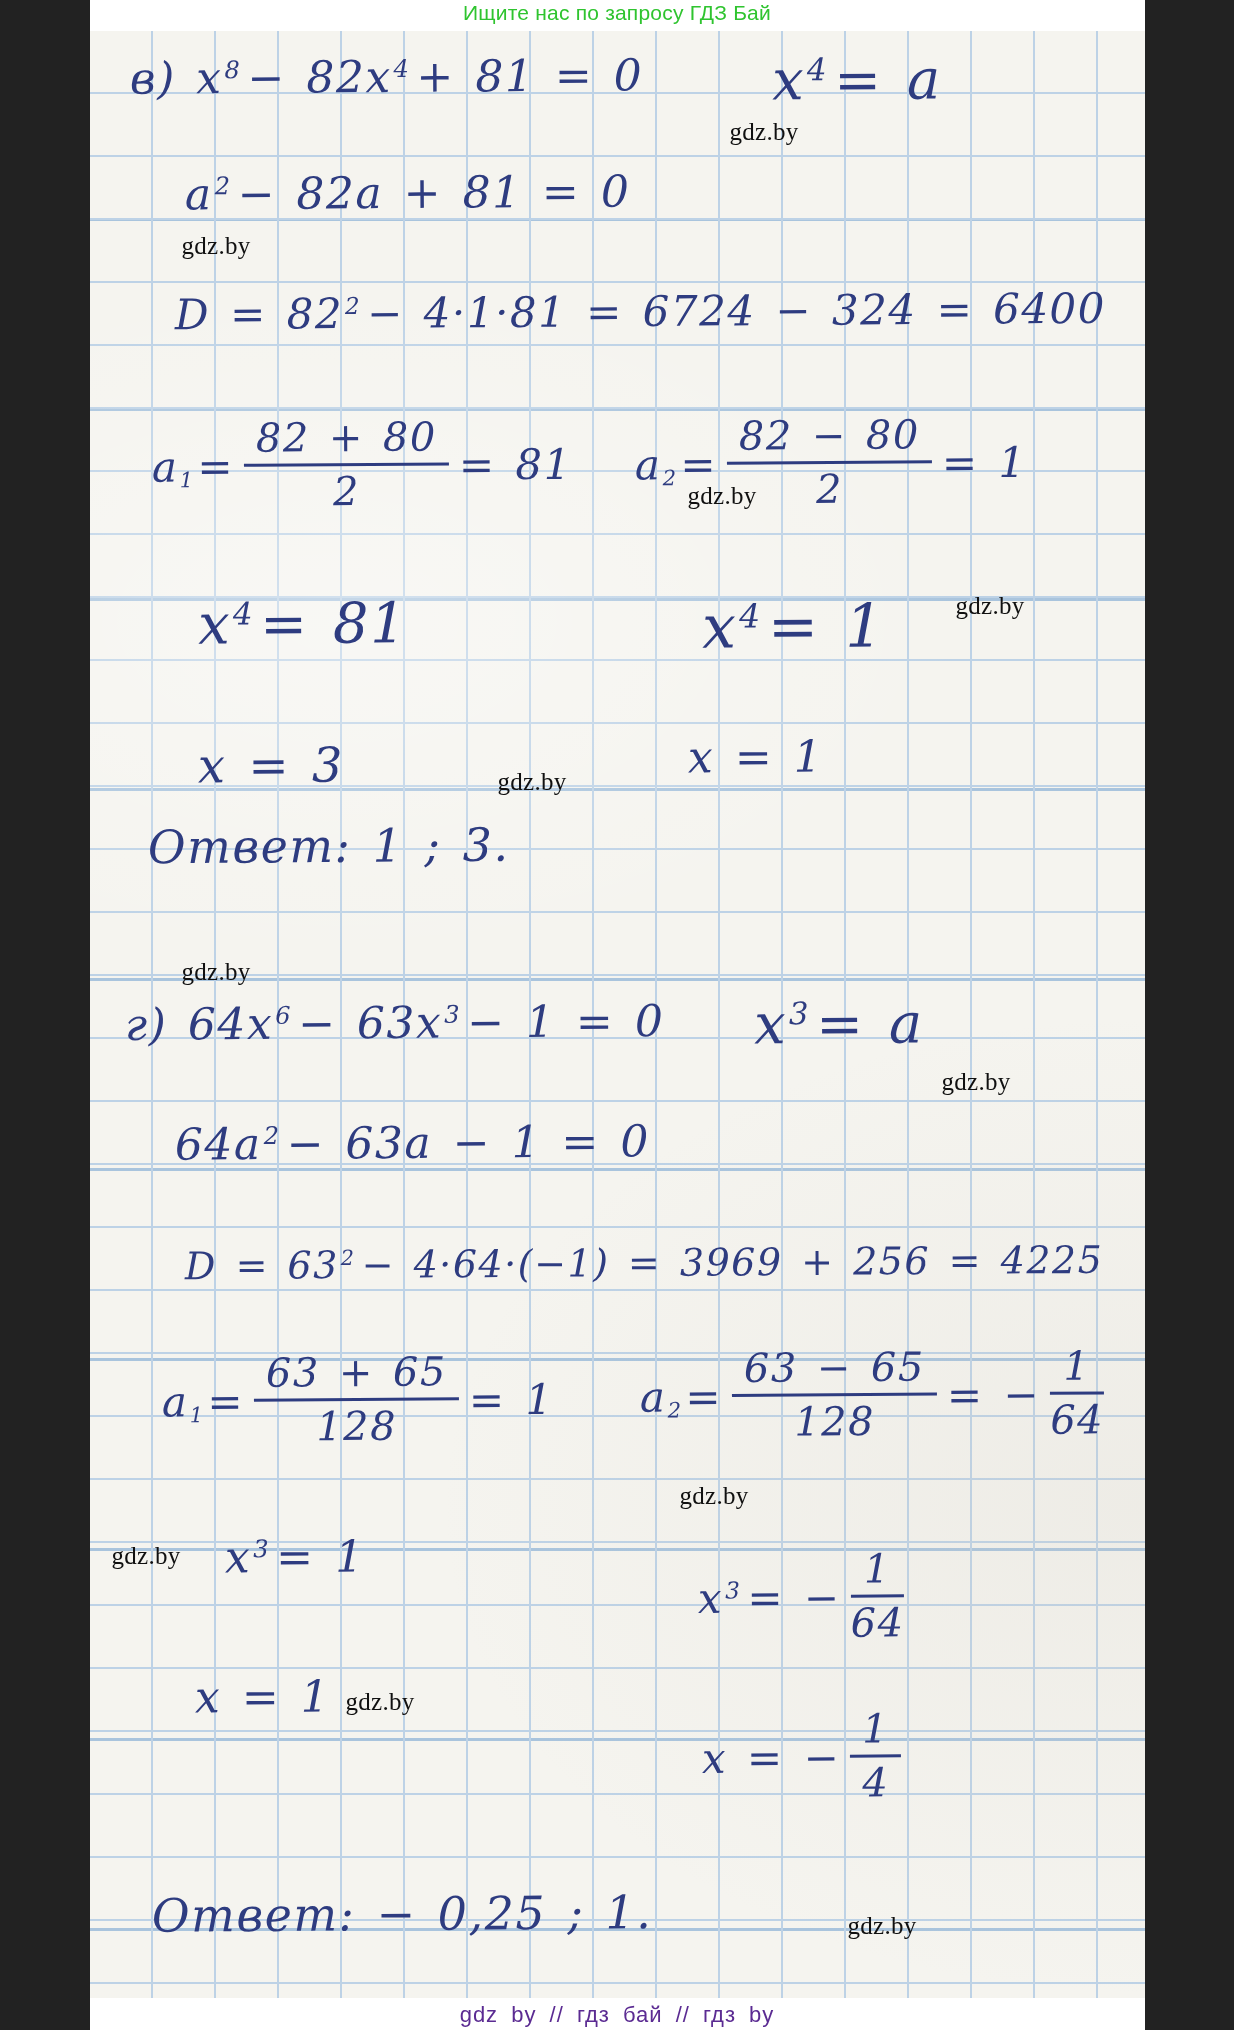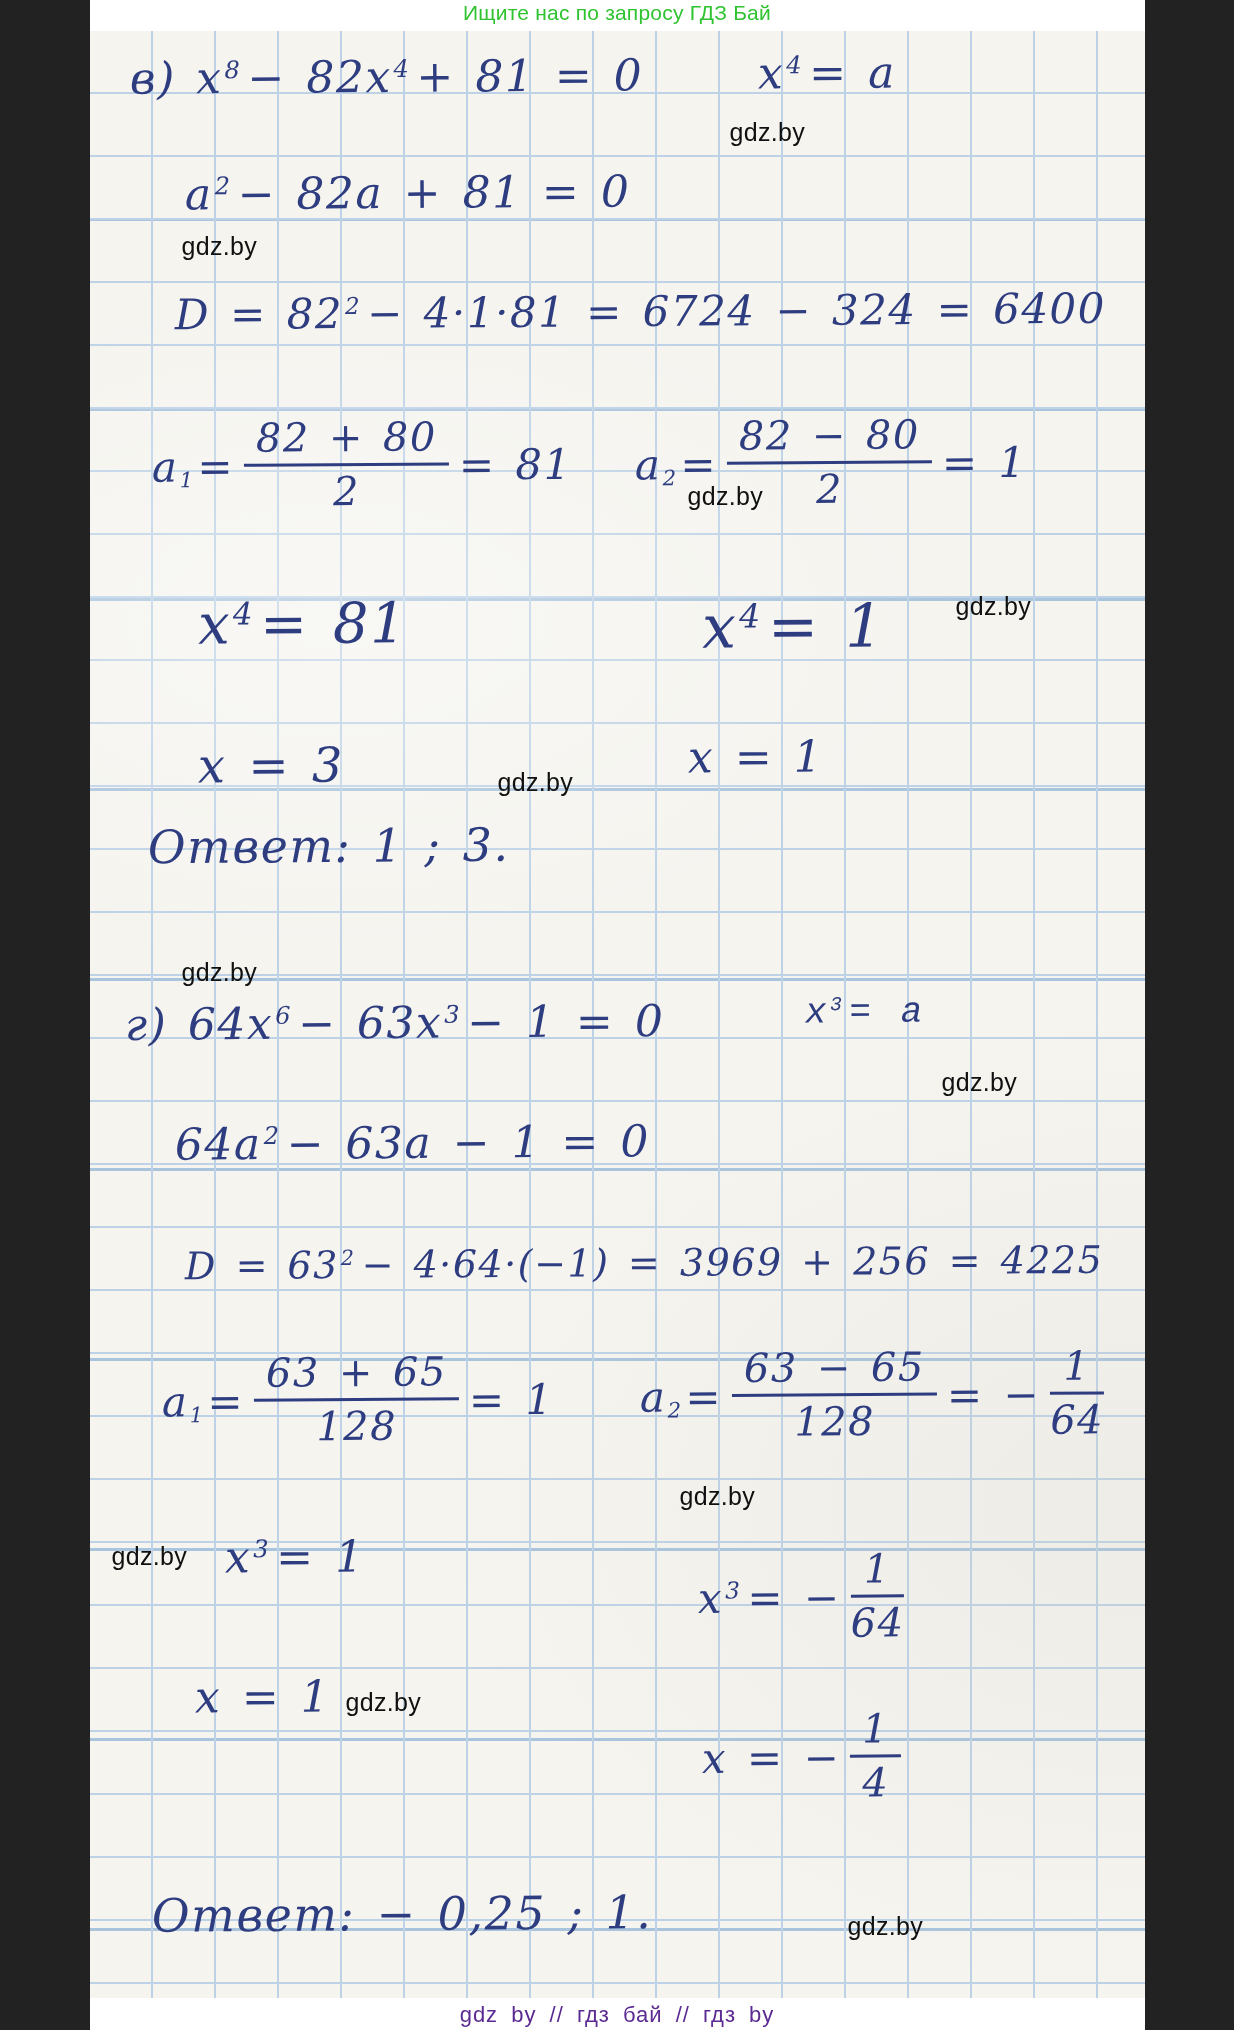--- a/index.html
+++ b/index.html
@@ -73,55 +73,55 @@
     display:inline-block;vertical-align:middle;
     text-align:center;font-size:0.95em;line-height:1.12;
     margin:0 10px;position:relative;top:-0.12em;
   }
   .math .frac .num{display:block;padding:0 12px 3px;border-bottom:3px solid var(--ink);}
   .math .frac .den{display:block;padding-top:3px;}
   
   .wm{
     position:absolute;
     color:var(--watermark);
-    font-family:Liberation Sans, sans-serif;
+    font-family:Liberation Serif, serif;
     font-size:25px;font-style:normal;letter-spacing:0.3px;
     white-space:nowrap;
   }
 </style>
 </head>
 <body>
 
 <div id="screen">
   <div id="paper"></div>
   <div id="header-band">
     <span>Ищите нас по запросу ГДЗ Бай</span>
   </div>
   <div id="footer-band">
     <span>gdz by  //  гдз бай  //  гдз by</span>
   </div>
 <div class="math" style="left: 40px; top: 52px; font-size: 44px;"><span class="txt">в) x</span><span class="sup">8</span><span class="txt">− 82x</span><span class="sup">4</span><span class="txt">+ 81 = 0</span></div>
-    <div class="math" style="left: 668px; top: 48px; font-size: 44px;"><span class="txt">x</span><span class="sup">4</span><span class="txt">= a</span></div>
+    <div class="math" style="left: 682px; top: 48px; font-size: 56px;"><span class="txt">x</span><span class="sup">4</span><span class="txt">= a</span></div>
     <div class="wm" style="left: 640px; top: 118px;">gdz.by</div>
     <div class="math" style="left: 95px; top: 168px; font-size: 44px;"><span class="txt">a</span><span class="sup">2</span><span class="txt">− 82a + 81 = 0</span></div>
     <div class="wm" style="left: 92px; top: 232px;">gdz.by</div>
     <div class="math" style="left: 85px; top: 288px; font-size: 42px;"><span class="txt">D = 82</span><span class="sup">2</span><span class="txt">− 4·1·81 = 6724 − 324 = 6400</span></div>
     <div class="math" style="left: 62px; top: 420px; font-size: 42px;"><span class="txt">a</span><span class="sub">1</span><span class="txt">=</span><span class="frac"><span class="num">82 + 80</span><span class="den">2</span></span><span class="txt">= 81</span></div>
     <div class="math" style="left: 545px; top: 418px; font-size: 42px;"><span class="txt">a</span><span class="sub">2</span><span class="txt">=</span><span class="frac"><span class="num">82 − 80</span><span class="den">2</span></span><span class="txt">= 1</span></div>
     <div class="wm" style="left: 598px; top: 482px;">gdz.by</div>
     <div class="math" style="left: 108px; top: 592px; font-size: 56px;"><span class="txt">x</span><span class="sup">4</span><span class="txt">= 81</span></div>
     <div class="math" style="left: 612px; top: 592px; font-size: 60px;"><span class="txt">x</span><span class="sup">4</span><span class="txt">= 1</span></div>
     <div class="wm" style="left: 866px; top: 592px;">gdz.by</div>
     <div class="math" style="left: 108px; top: 738px; font-size: 48px;"><span class="txt">x = 3</span></div>
     <div class="math" style="left: 598px; top: 732px; font-size: 44px;"><span class="txt">x = 1</span></div>
     <div class="wm" style="left: 408px; top: 768px;">gdz.by</div>
     <div class="math" style="left: 58px; top: 820px; font-size: 46px;"><span class="txt">Ответ: 1 ; 3.</span></div>
     <div class="wm" style="left: 92px; top: 958px;">gdz.by</div>
     <div class="math" style="left: 35px; top: 998px; font-size: 44px;"><span class="txt">г) 64x</span><span class="sup">6</span><span class="txt">− 63x</span><span class="sup">3</span><span class="txt">− 1 = 0</span></div>
-    <div class="math" style="left: 715px; top: 992px; font-size: 36px; font-family: Liberation Mono, monospace;"><span class="txt">x</span><span class="sup">3</span><span class="txt">= a</span></div>
+    <div class="math" style="left: 664px; top: 992px; font-size: 56px;"><span class="txt">x</span><span class="sup">3</span><span class="txt">= a</span></div>
     <div class="wm" style="left: 852px; top: 1068px;">gdz.by</div>
     <div class="math" style="left: 85px; top: 1118px; font-size: 44px;"><span class="txt">64a</span><span class="sup">2</span><span class="txt">− 63a − 1 = 0</span></div>
     <div class="math" style="left: 95px; top: 1242px; font-size: 38px;"><span class="txt">D = 63</span><span class="sup">2</span><span class="txt">− 4·64·(−1) = 3969 + 256 = 4225</span></div>
     <div class="math" style="left: 72px; top: 1355px; font-size: 42px;"><span class="txt">a</span><span class="sub">1</span><span class="txt">=</span><span class="frac"><span class="num">63 + 65</span><span class="den">128</span></span><span class="txt">= 1</span></div>
     <div class="math" style="left: 550px; top: 1350px; font-size: 42px;"><span class="txt">a</span><span class="sub">2</span><span class="txt">=</span><span class="frac"><span class="num">63 − 65</span><span class="den">128</span></span><span class="txt">= −</span><span class="frac"><span class="num">1</span><span class="den">64</span></span></div>
     <div class="wm" style="left: 590px; top: 1482px;">gdz.by</div>
     <div class="wm" style="left: 22px; top: 1542px;">gdz.by</div>
     <div class="math" style="left: 135px; top: 1532px; font-size: 44px;"><span class="txt">x</span><span class="sup">3</span><span class="txt">= 1</span></div>
     <div class="math" style="left: 608px; top: 1552px; font-size: 42px;"><span class="txt">x</span><span class="sup">3</span><span class="txt">= −</span><span class="frac"><span class="num">1</span><span class="den">64</span></span></div>
     <div class="math" style="left: 105px; top: 1672px; font-size: 44px;"><span class="txt">x = 1</span></div>

